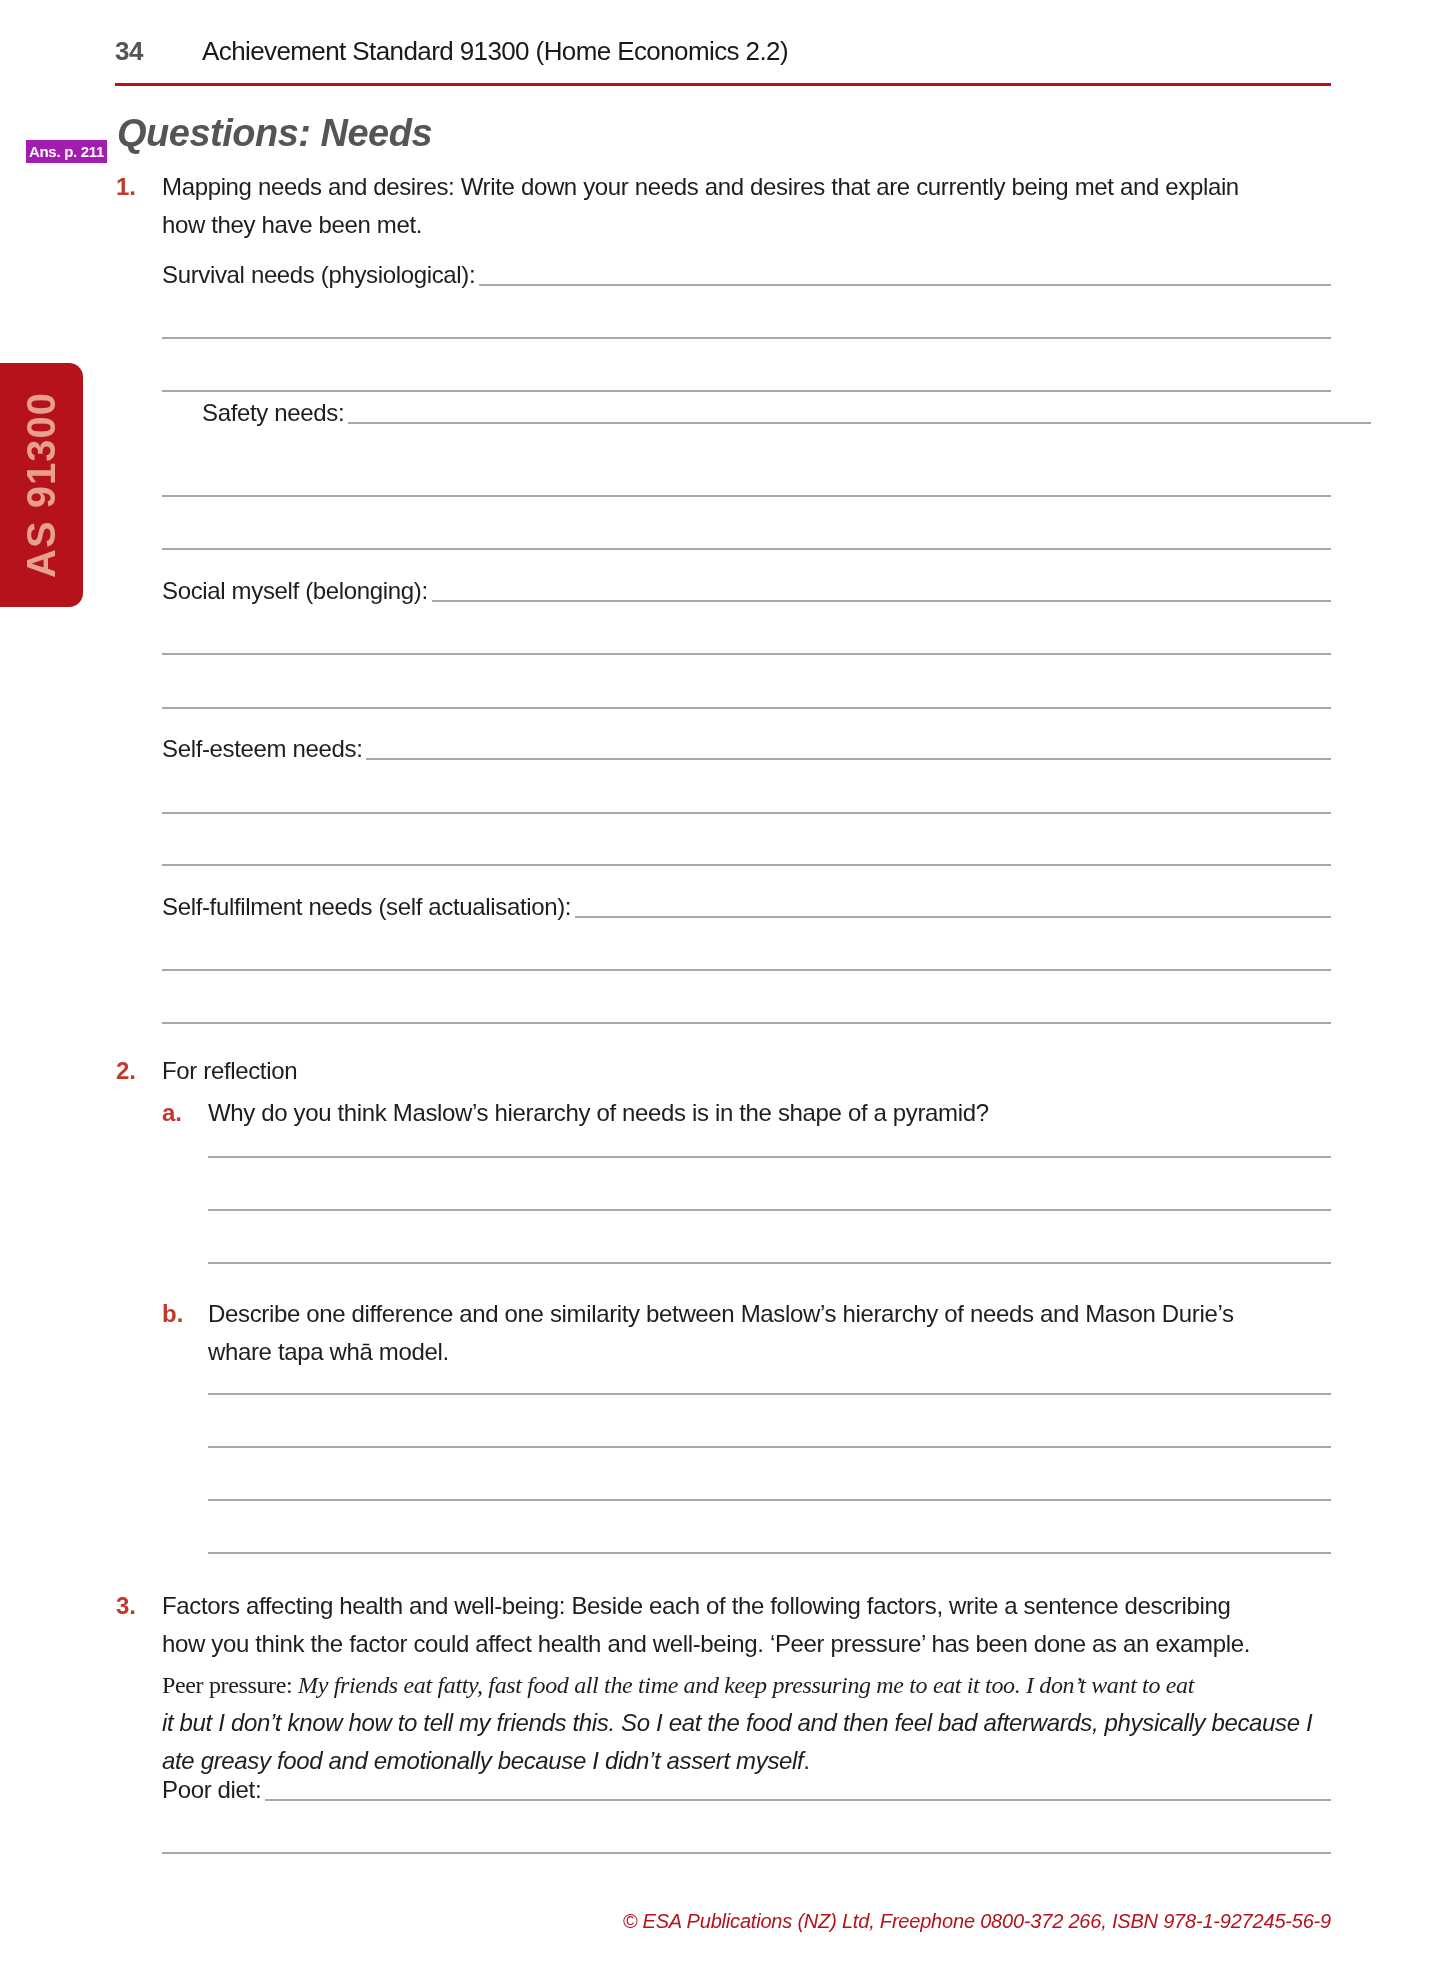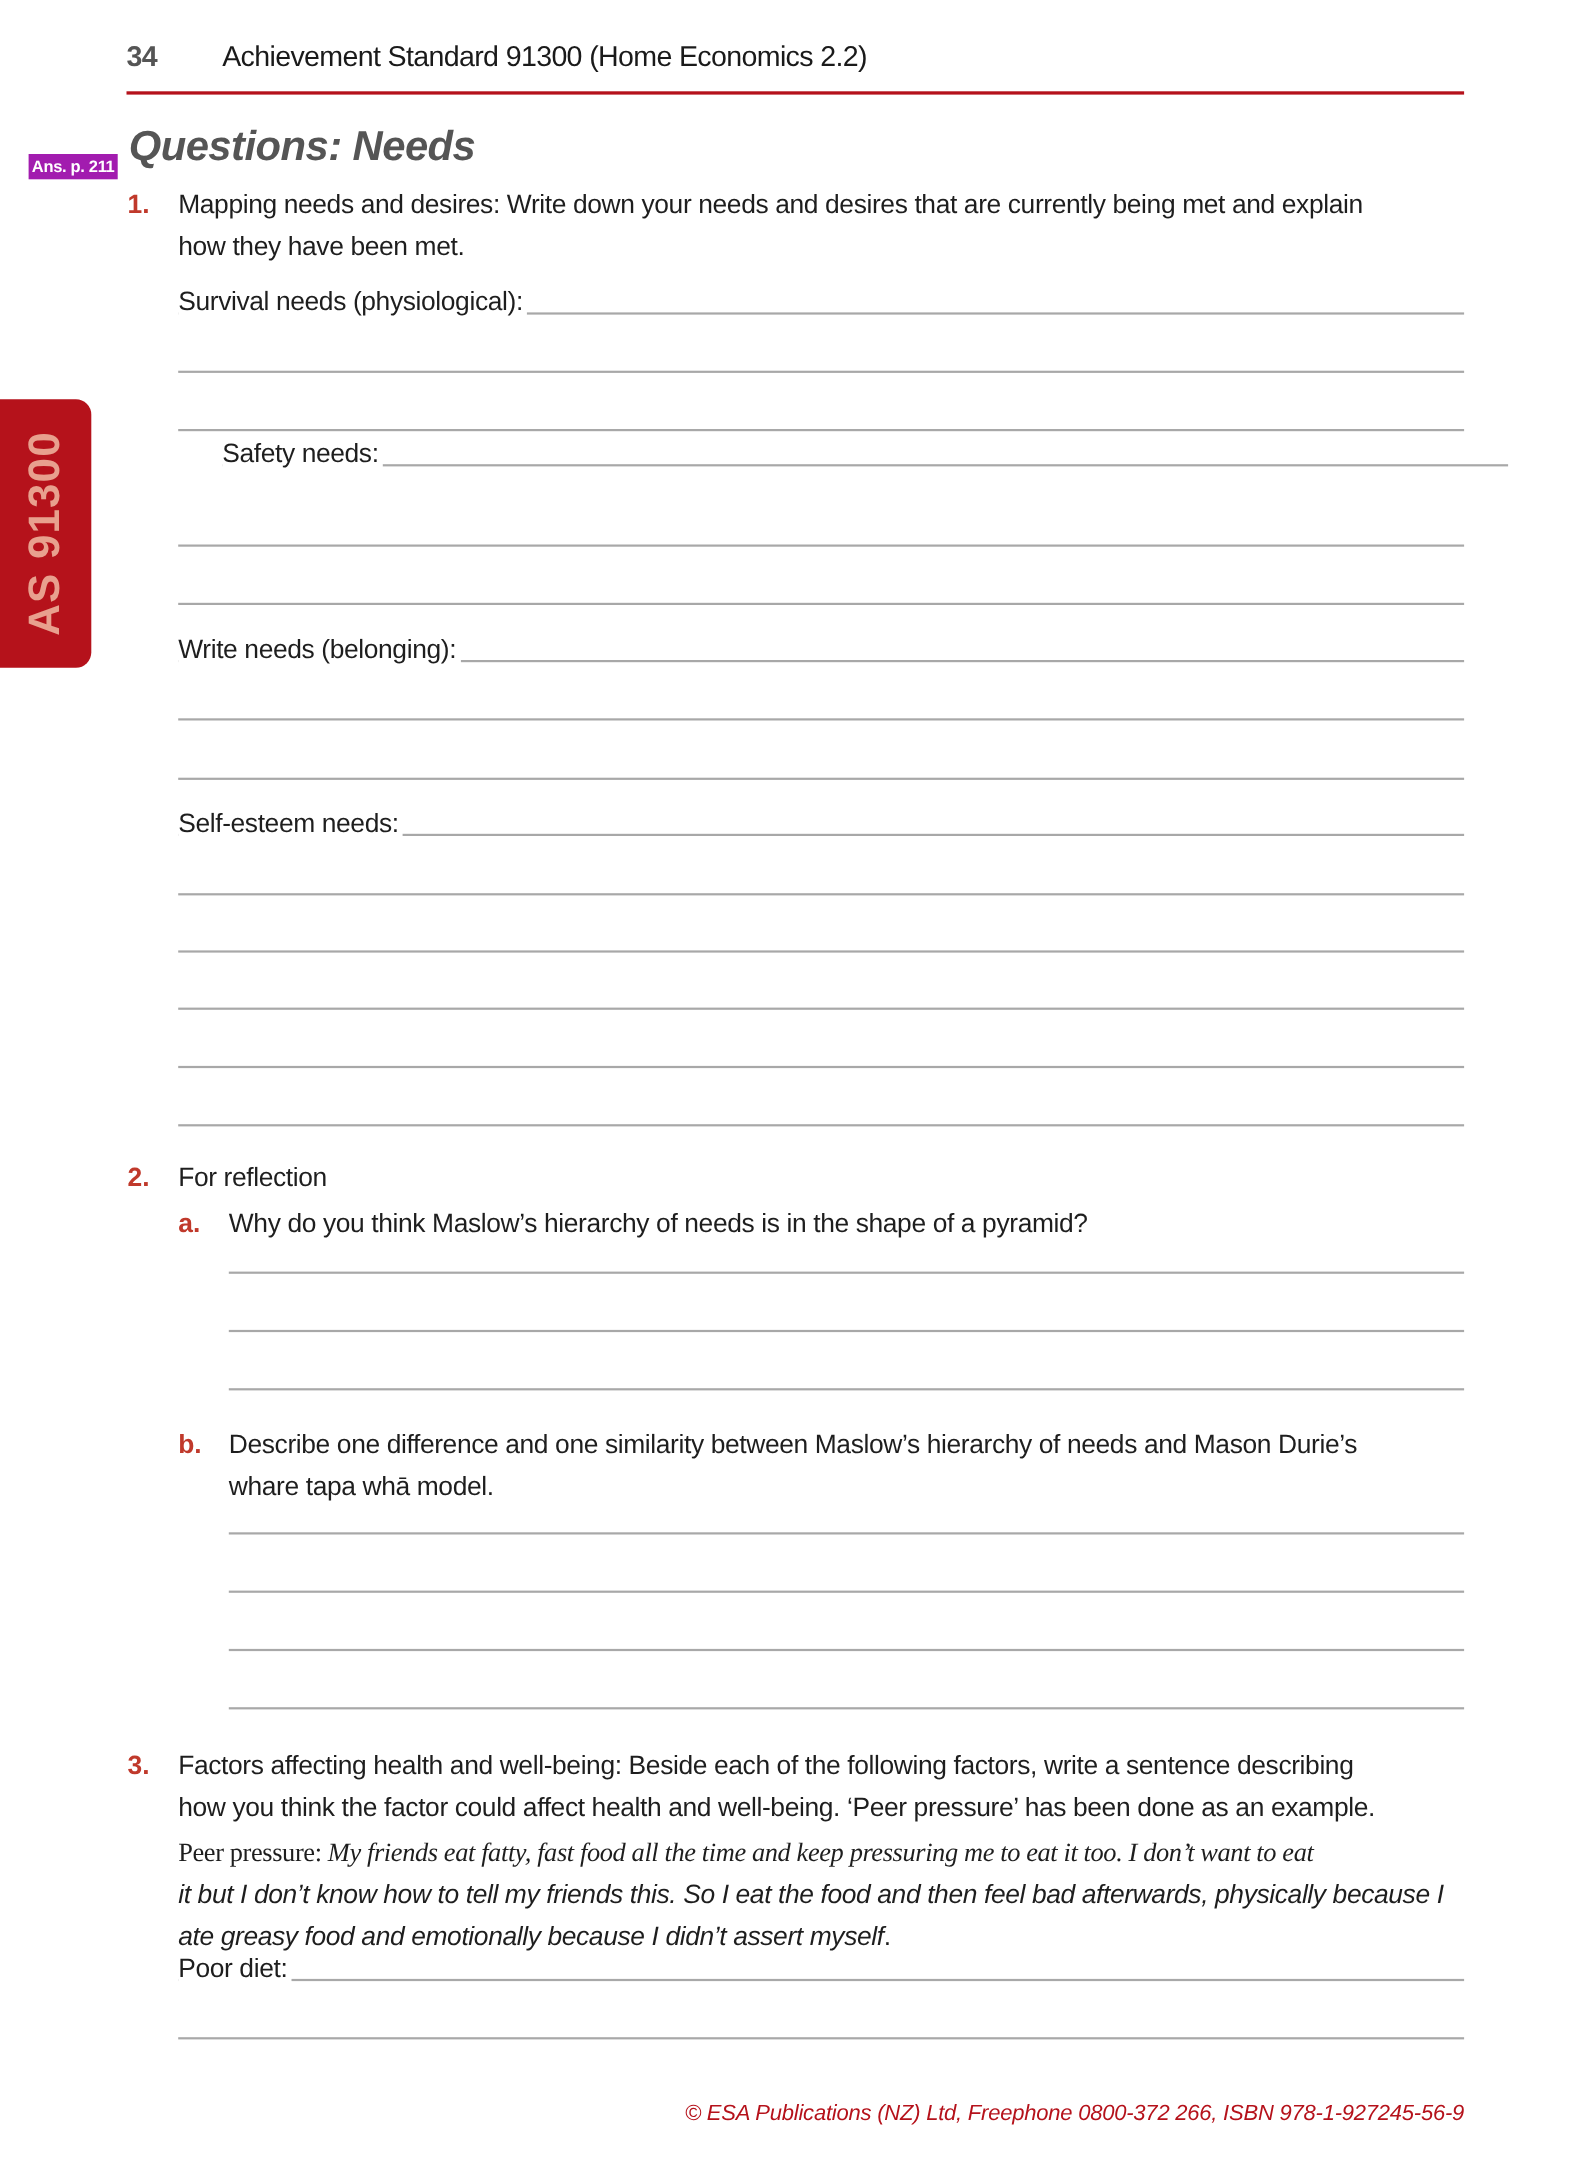--- a/index.html
+++ b/index.html
@@ -78,34 +78,35 @@
 <div class="answer-line-row" style="top:390px;"></div>
 
 <div class="field" style="top:394px;margin-left:40px;">
   <span class="label">Safety needs:</span>
   <div class="rule"></div>
 </div>
 <div class="answer-line-row" style="top:495px;"></div>
 <div class="answer-line-row" style="top:548px;"></div>
 
 <div class="field" style="top:572px;">
-  <span class="label">Write needs (belonging):</span>
+  <span class="label">Social myself (belonging):</span>
   <div class="rule"></div>
 </div>
 <div class="answer-line-row" style="top:653px;"></div>
 <div class="answer-line-row" style="top:707px;"></div>
 
 <div class="field" style="top:730px;">
   <span class="label">Self-esteem needs:</span>
   <div class="rule"></div>
 </div>
 <div class="answer-line-row" style="top:812px;"></div>
 <div class="answer-line-row" style="top:864px;"></div>
 
 <div class="field" style="top:888px;">
+  <span class="label">Self-fulfilment needs (self actualisation):</span>
   <div class="rule"></div>
 </div>
 <div class="answer-line-row" style="top:969px;"></div>
 <div class="answer-line-row" style="top:1022px;"></div>
 
 <div class="abs qnum" style="left:116px; top:1057px;">2.</div>
 <div class="abs qtext" style="left:162px; top:1052px;">For reflection</div>
 
 <div class="abs qnum" style="left:162px; top:1099px;">a.</div>
 <div class="abs qtext" style="left:208px; top:1094px;">Why do you think Maslow’s hierarchy of needs is in the shape of a pyramid?</div>

